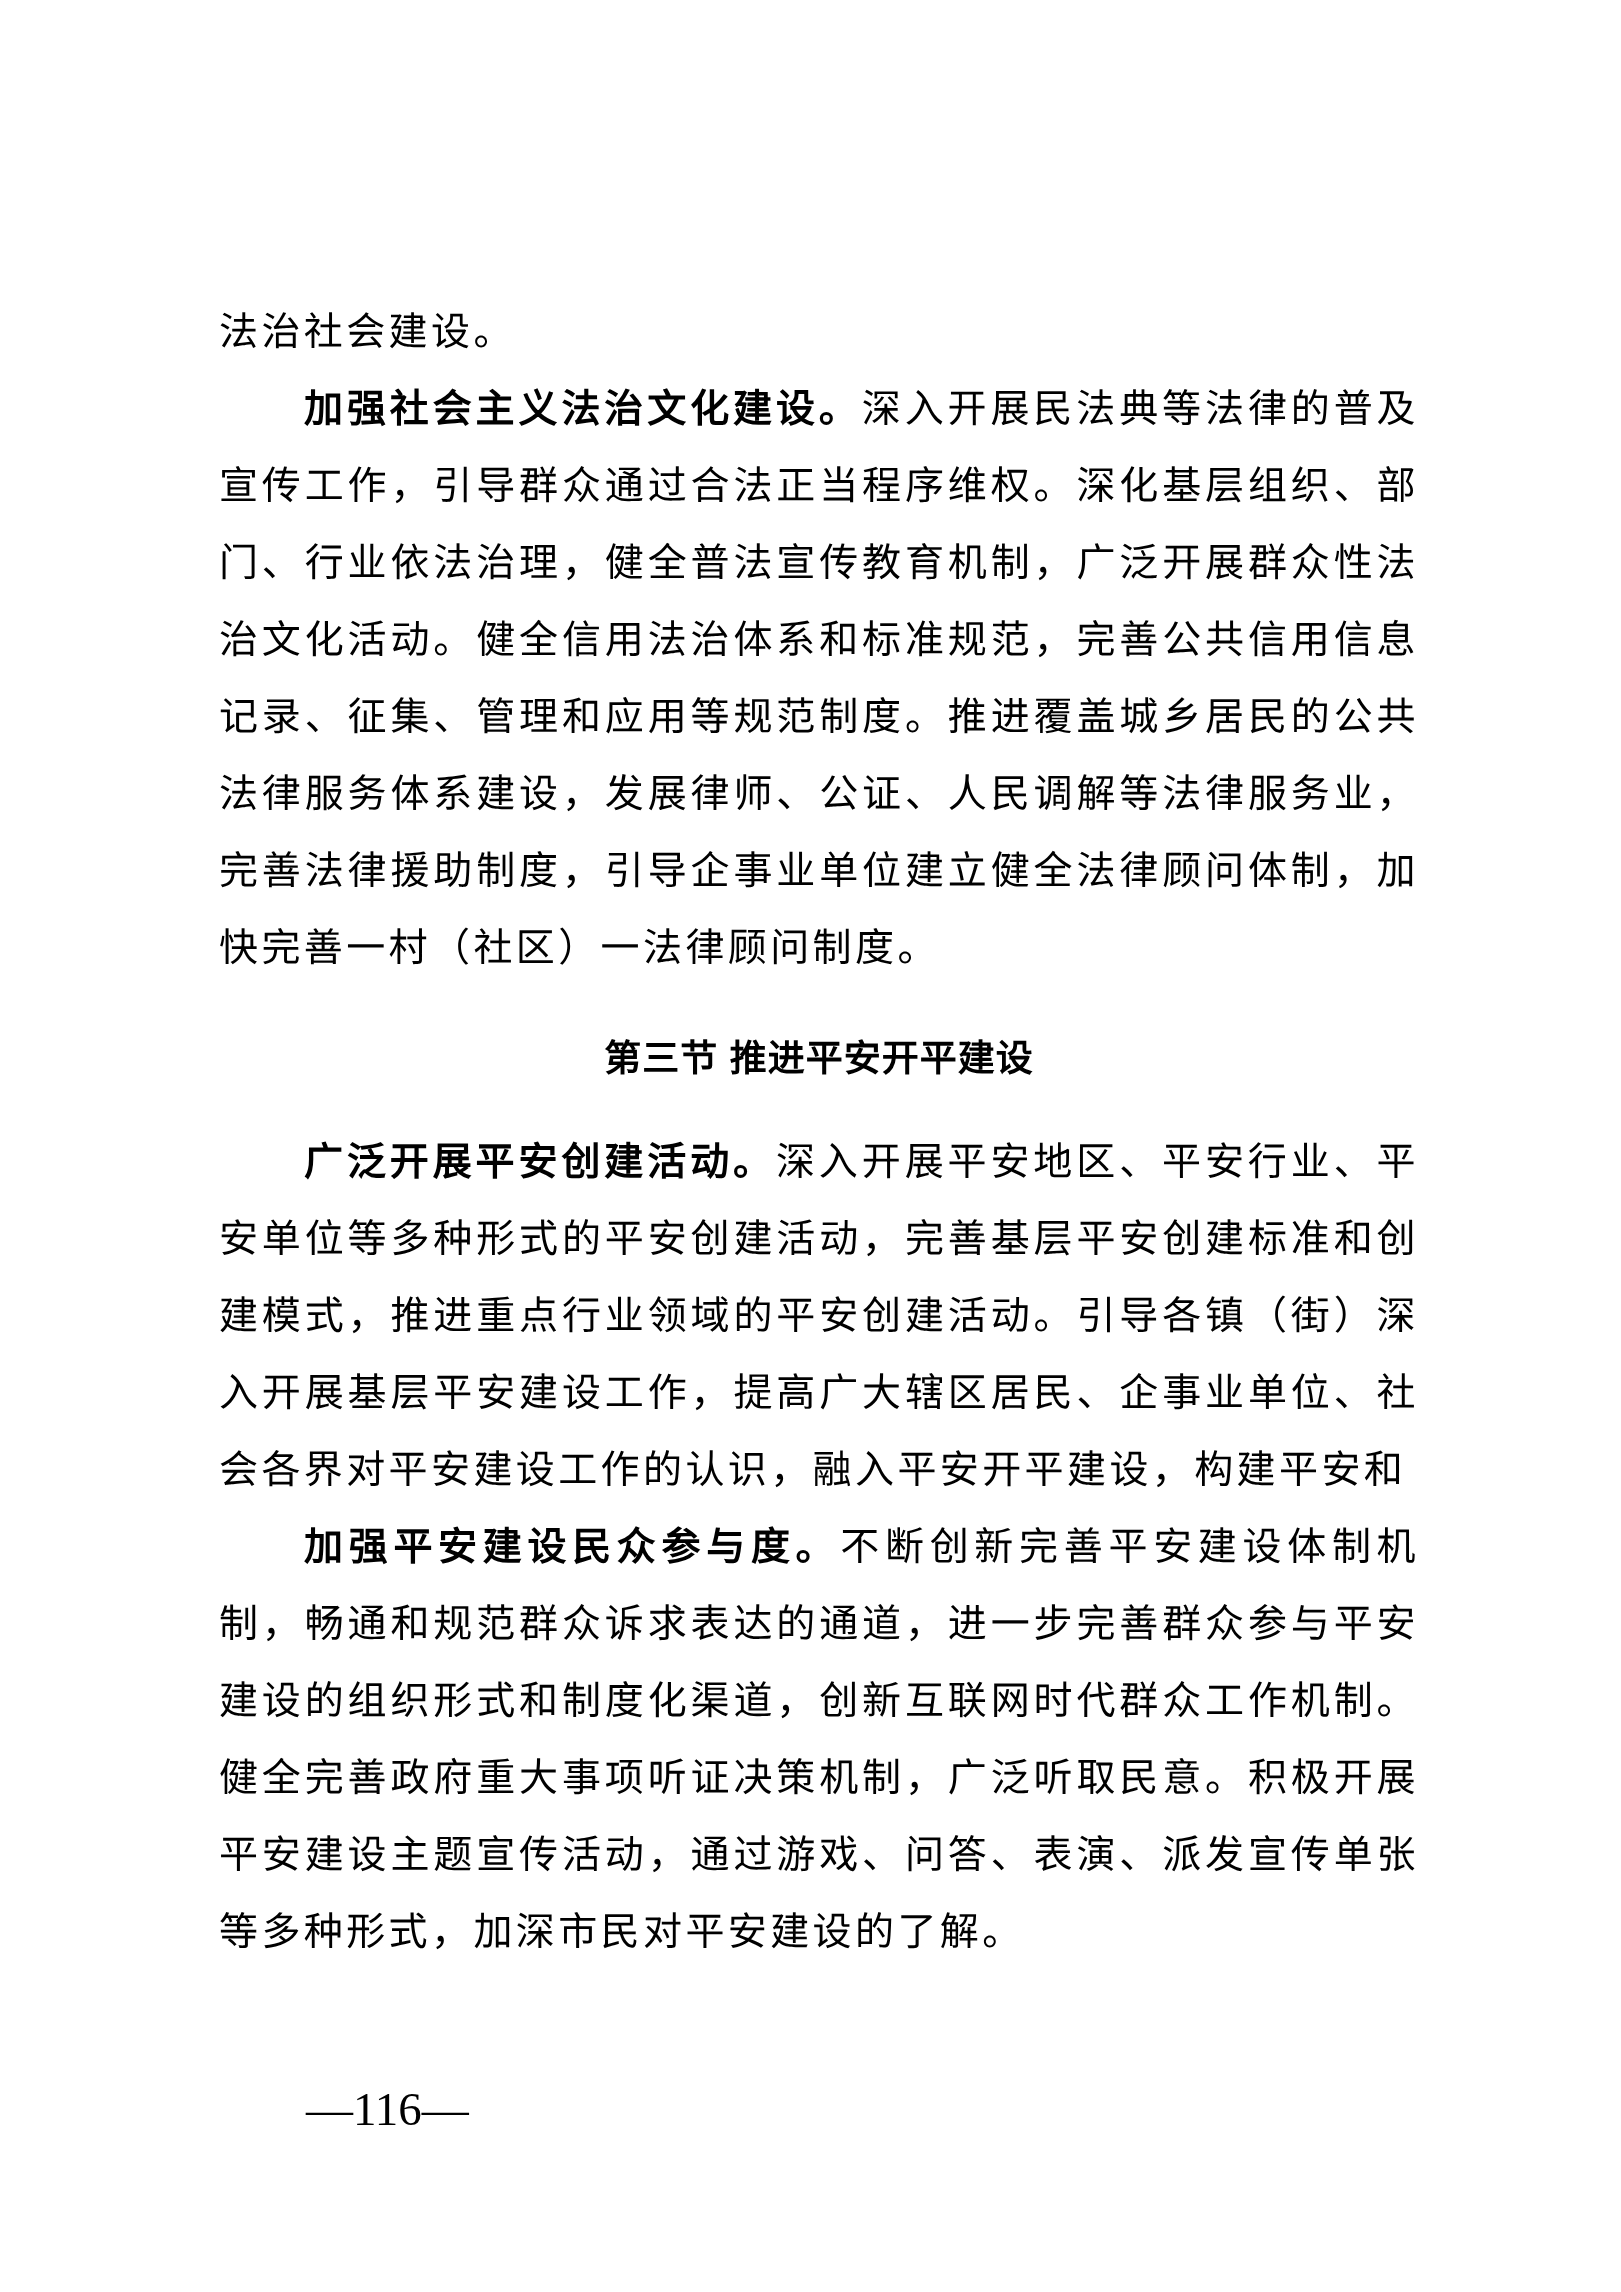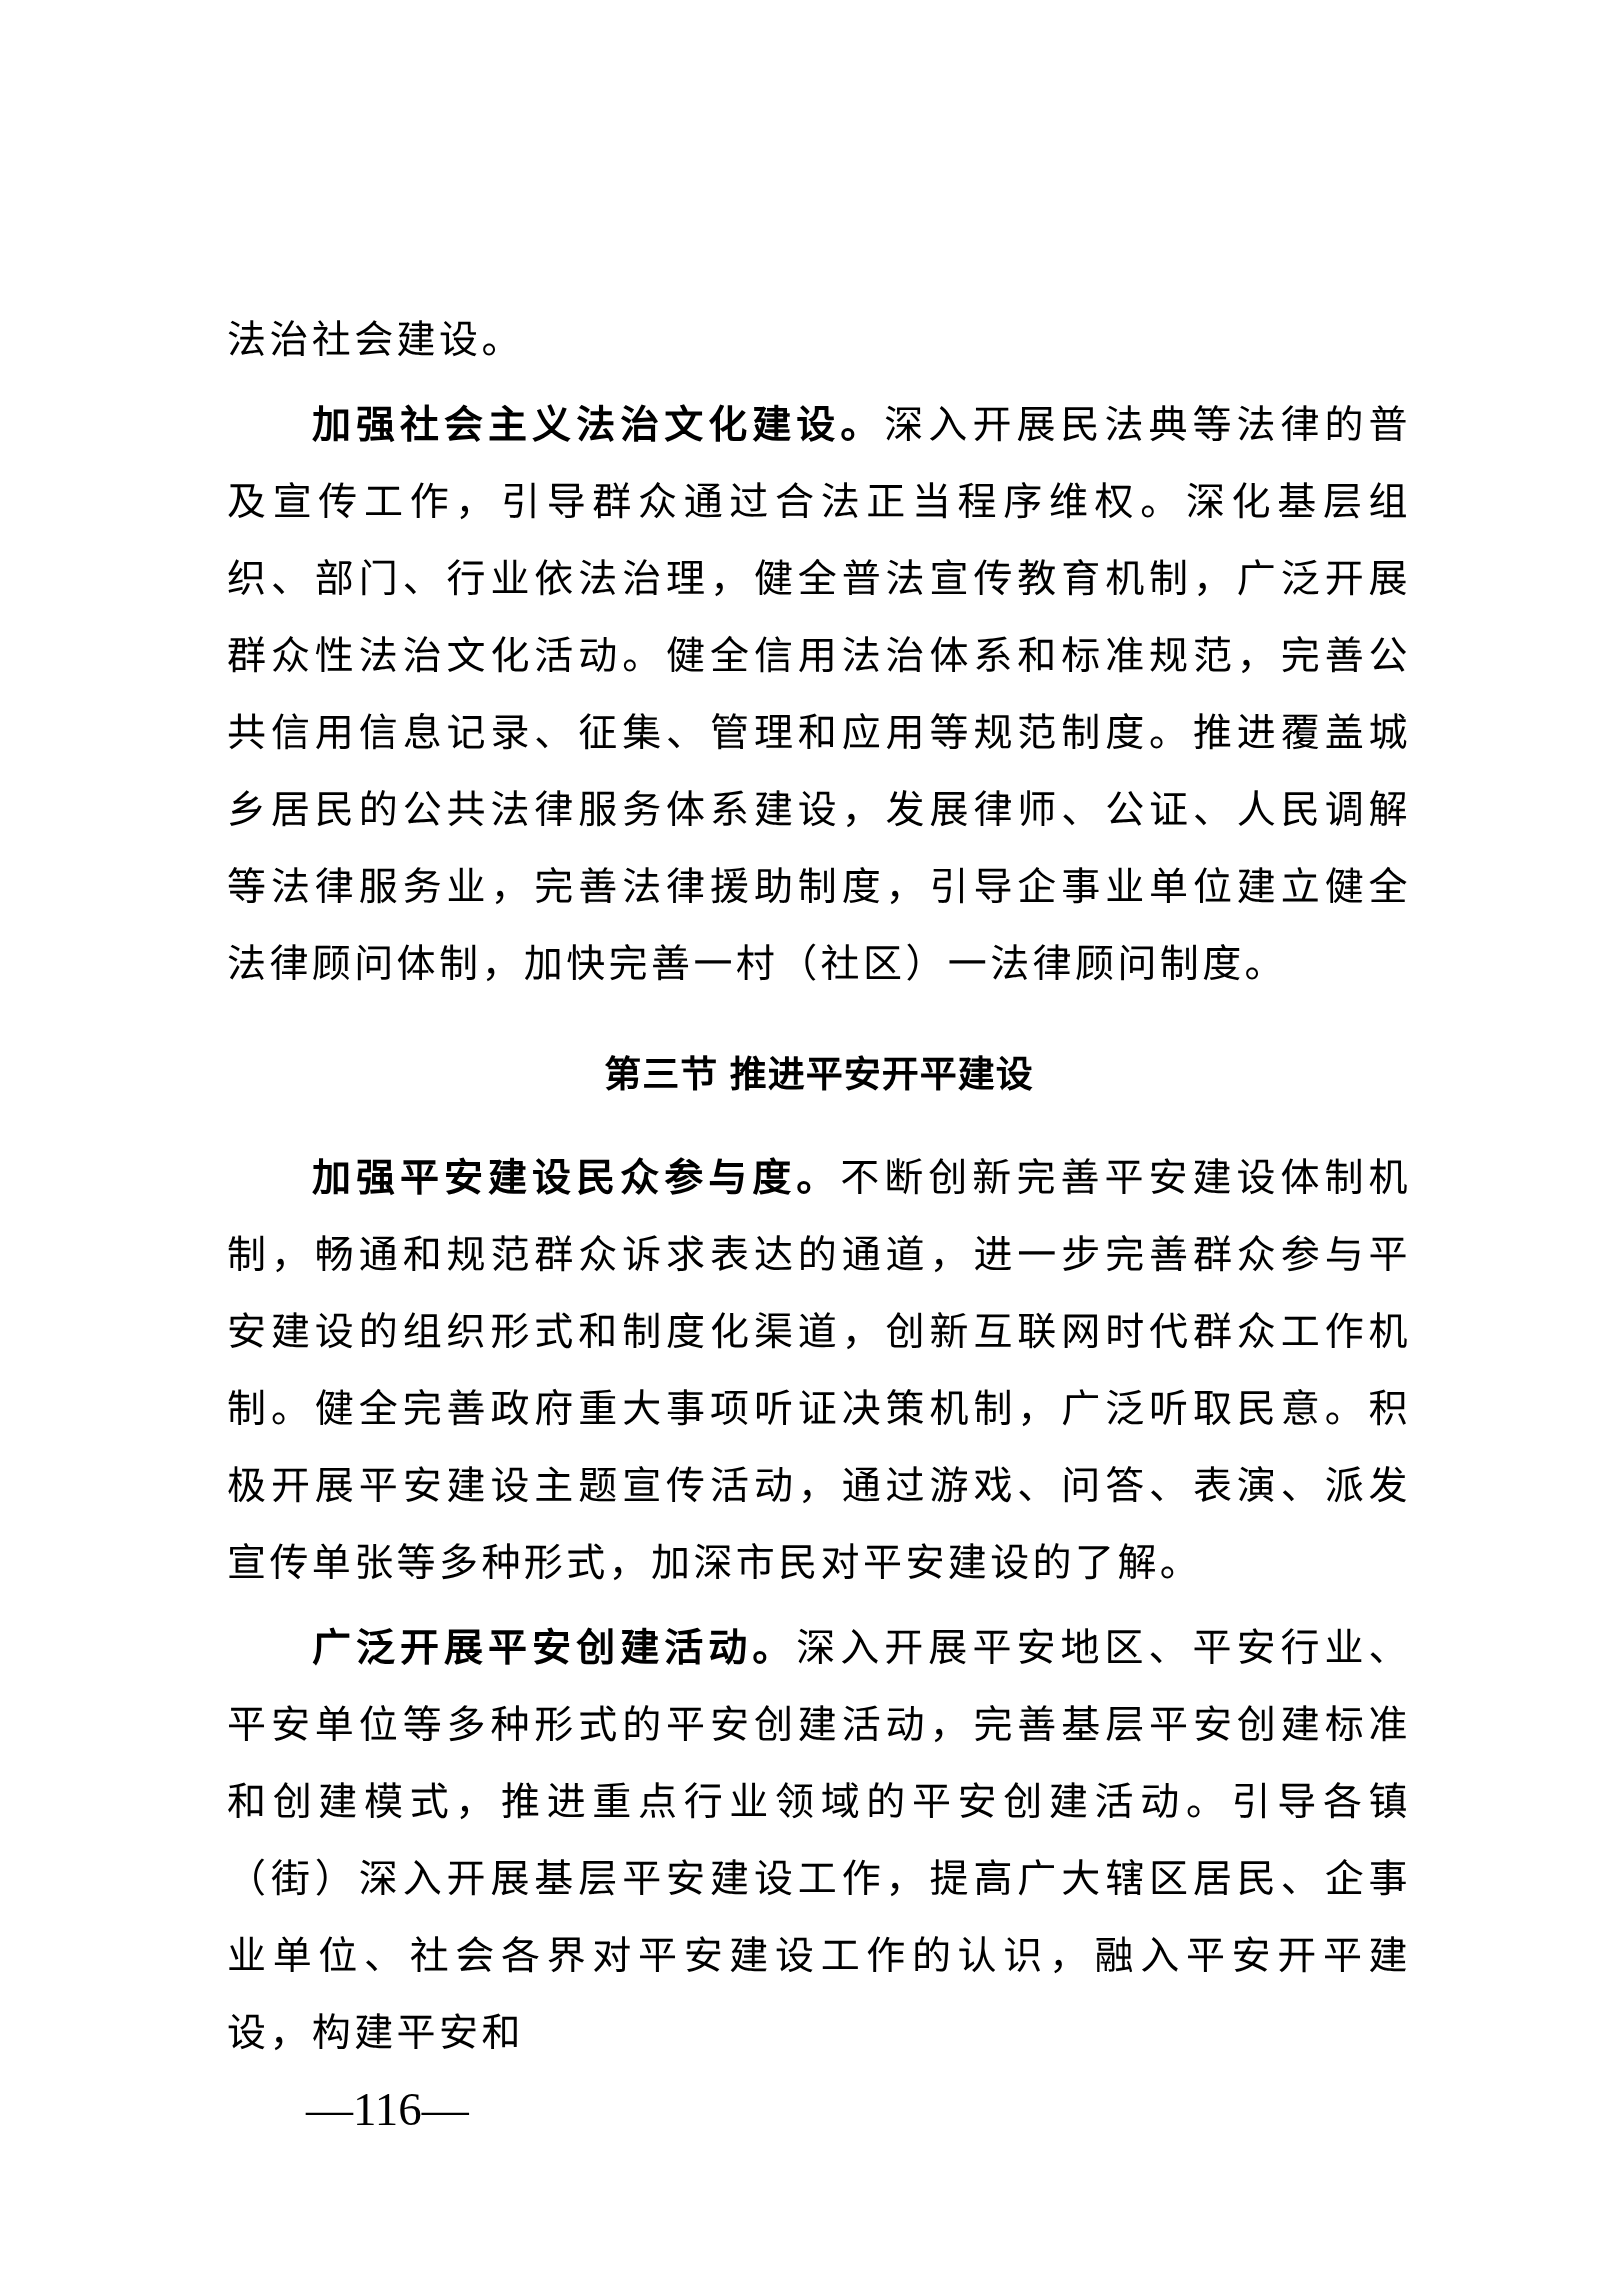--- a/index.html
+++ b/index.html
@@ -22,21 +22,21 @@
     left: 219px;
     top: 293px;
     width: 1200px;
     font-size: 39px;
     line-height: 77px;
     letter-spacing: 3.4px;
     text-align: justify;
     text-justify: inter-character;
   }
   .text-block p {
-    margin: 8px;
+    margin: 0;
     padding: 0;
   }
   p.para-indent {
     text-indent: 85px;
   }
   .lead {
     font-weight: 700;
   }
   h2.section-heading {
     font-size: 37px;
@@ -66,22 +66,22 @@
 <div class="page">
 
   <div class="text-block">
 
     <p>法治社会建设。</p>
 
     <p class="para-indent"><span class="lead">加强社会主义法治文化建设。</span><span>深入开展民法典等法律的普及宣传工作，引导群众通过合法正当程序维权。深化基层组织、部门、行业依法治理，健全普法宣传教育机制，广泛开展群众性法治文化活动。健全信用法治体系和标准规范，完善公共信用信息记录、征集、管理和应用等规范制度。推进覆盖城乡居民的公共法律服务体系建设，发展律师、公证、人民调解等法律服务业，完善法律援助制度，引导企事业单位建立健全法律顾问体制，加快完善一村（社区）一法律顾问制度。</span></p>
 
     <h2 class="section-heading">第三节 推进平安开平建设</h2>
 
+    <p class="para-indent"><span class="lead">广泛开展平安创建活动。</span><span>深入开展平安地区、平安行业、平安单位等多种形式的平安创建活动，完善基层平安创建标准和创建模式，推进重点行业领域的平安创建活动。引导各镇（街）深入开展基层平安建设工作，提高广大辖区居民、企事业单位、社会各界对平安建设工作的认识，融入平安开平建设，构建平安和</span></p>
+
     <p class="para-indent"><span class="lead">加强平安建设民众参与度。</span><span>不断创新完善平安建设体制机制，畅通和规范群众诉求表达的通道，进一步完善群众参与平安建设的组织形式和制度化渠道，创新互联网时代群众工作机制。健全完善政府重大事项听证决策机制，广泛听取民意。积极开展平安建设主题宣传活动，通过游戏、问答、表演、派发宣传单张等多种形式，加深市民对平安建设的了解。</span></p>
-
-    <p class="para-indent"><span class="lead">广泛开展平安创建活动。</span><span>深入开展平安地区、平安行业、平安单位等多种形式的平安创建活动，完善基层平安创建标准和创建模式，推进重点行业领域的平安创建活动。引导各镇（街）深入开展基层平安建设工作，提高广大辖区居民、企事业单位、社会各界对平安建设工作的认识，融入平安开平建设，构建平安和</span></p>
 
   </div>
 
   <div class="page-number">—116—</div>
 
 </div>
 
 
 </body></html>

